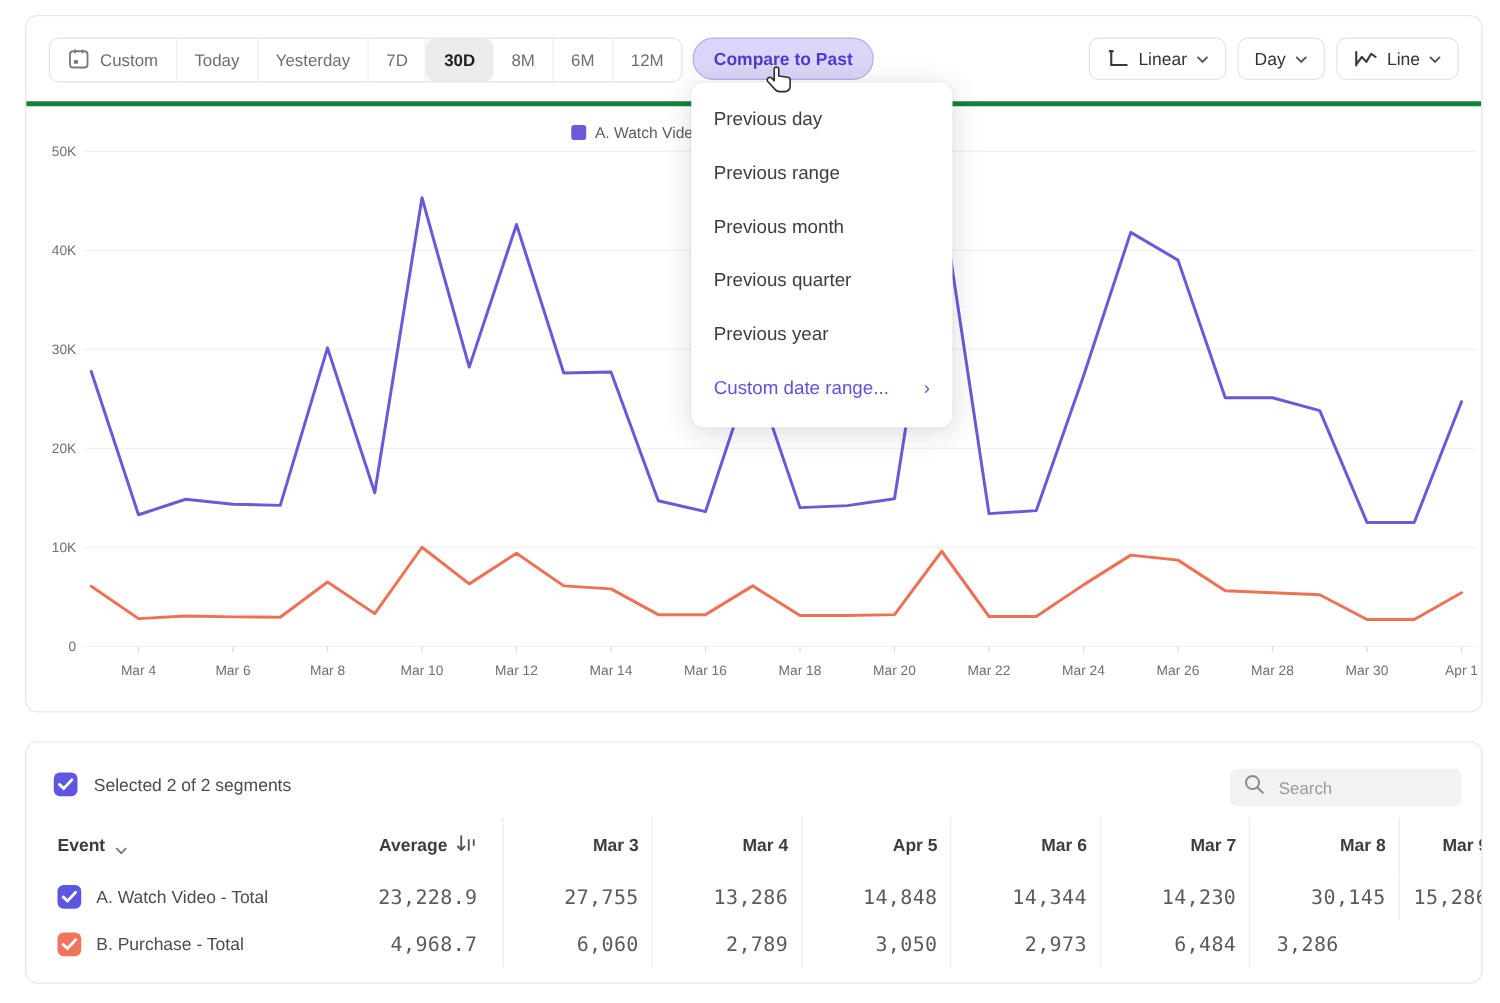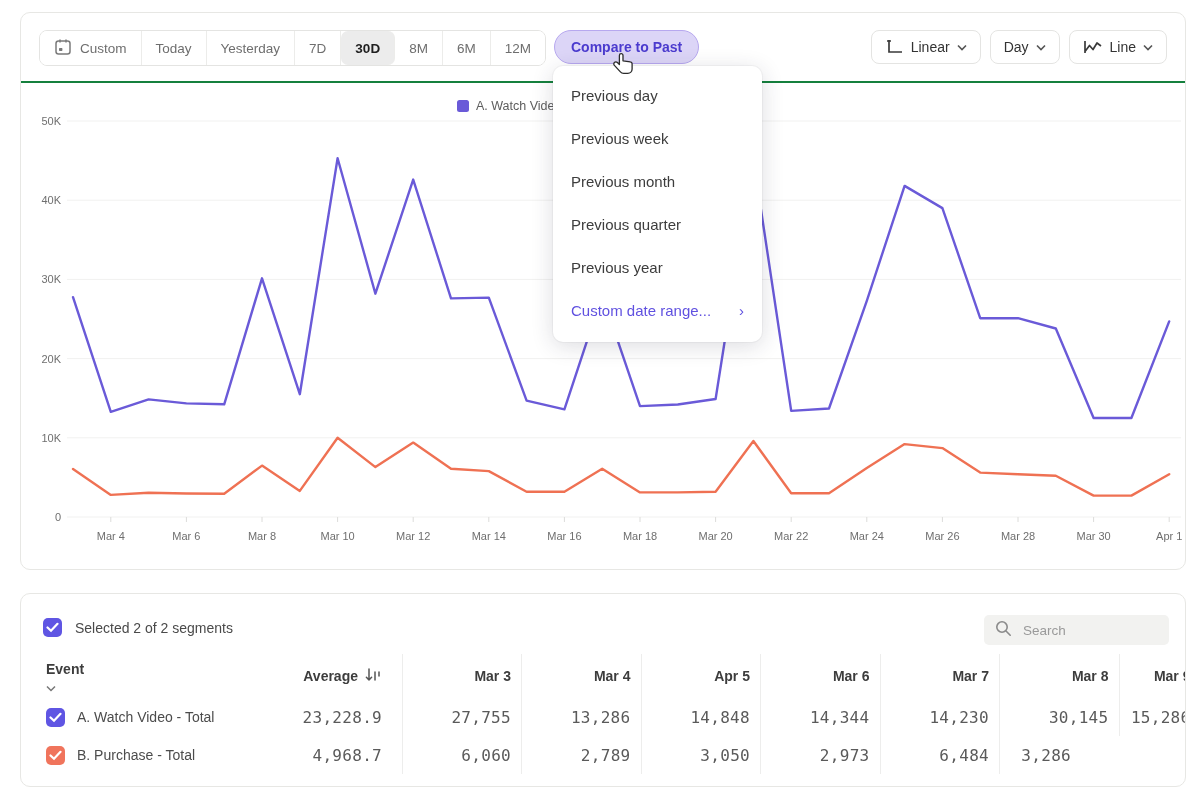--- a/index.html
+++ b/index.html
@@ -3,21 +3,21 @@
 <meta charset="utf-8">
 <style>
   html,body{margin:0;padding:0;background:#fff;}
   .page{position:relative;width:1200px;height:802px;background:#fff;overflow:hidden;
         font-family:"Liberation Sans",sans-serif;-webkit-font-smoothing:antialiased;}
   .card{position:absolute;left:20px;width:1166px;background:#fff;border:1px solid #e7e7e4;border-radius:10px;box-sizing:border-box;}
   .chart-card{top:12px;height:558px;overflow:hidden;}
   .table-card{top:593px;height:194px;overflow:hidden;}
 
   
-  .toolbar{position:absolute;top:0;left:0;right:0;height:68px;border-bottom:2px solid #15803d;}
+  .toolbar{position:absolute;top:0;left:0;right:0;height:68px;border-bottom:4px solid #15803d;}
   .range-group{position:absolute;left:18px;top:17px;height:34px;display:flex;align-items:stretch;
                border:1px solid #e4e4e2;border-radius:8px;overflow:hidden;background:#fff;}
   .range-seg{display:flex;align-items:center;gap:8px;padding:0 14px;font-size:13.5px;color:#6e6e6e;
              border-right:1px solid #ececea;cursor:pointer;white-space:nowrap;background:#fff;}
   .range-seg:last-child{border-right:none;}
   .range-seg.selected{background:#ececec;color:#1f1f1f;font-weight:700;border-radius:7px;}
   .compare-btn{position:absolute;left:533px;top:17px;height:34px;padding:0 16px;border-radius:17px;
                background:#dcd5f7;border:1.5px solid #b7a8ef;color:#4b3bce;font-size:14px;font-weight:700;
                font-family:"Liberation Sans",sans-serif;cursor:pointer;}
   .tb-right{position:absolute;right:18px;top:17px;display:flex;gap:9px;}
@@ -54,21 +54,21 @@
   .trow.head{height:44px;font-weight:700;color:#3d3d3d;font-size:14px;}
   .trow.body{height:38px;}
   .tc{box-sizing:border-box;height:100%;display:flex;align-items:center;justify-content:flex-end;
       padding-right:10px;white-space:nowrap;}
   .tc.sep{border-right:1px solid #ededec;}
   .tc-event{width:267px;justify-content:flex-start;padding-left:25px;gap:12px;}
   .tc-avg{width:115px;padding-right:20px;}
   .tc-d0{width:119px;} .tc-d{width:119.5px;} .tc-clip{width:71px;padding-right:0;overflow:visible;}
   .mono{font-family:"DejaVu Sans Mono",monospace;font-size:16px;color:#5a5a5a;letter-spacing:.3px;}
   .row-label{font-size:14px;color:#4c4c4c;}
-  .ev-head{display:flex;align-items:flex-start;gap:8px;cursor:pointer;flex-direction:column;}
+  .ev-head{display:flex;align-items:flex-end;gap:8px;cursor:pointer;}
   .sort-ic{margin-left:7px;}
 </style>
 </head>
 <body>
 
 <div class="page">
 
   <section class="card chart-card">
 
     <div class="toolbar">
@@ -198,21 +198,21 @@
         </span>
         <span class="legend-item">
           <span class="legend-swatch" style="background: rgb(239, 113, 83);"></span>
           <span>B. Purchase - Total</span>
         </span>
       </div>
   </section>
 
   <div class="dropdown">
       <div class="dd-item">Previous day</div>
-      <div class="dd-item">Previous week</div>
+      <div class="dd-item">Previous range</div>
       <div class="dd-item">Previous month</div>
       <div class="dd-item">Previous quarter</div>
       <div class="dd-item">Previous year</div>
       <div class="dd-item dd-custom">
         <span>Custom date range...</span>
         <span class="dd-chevron">›</span>
       </div>
     </div>
 
   <span class="cursor">

